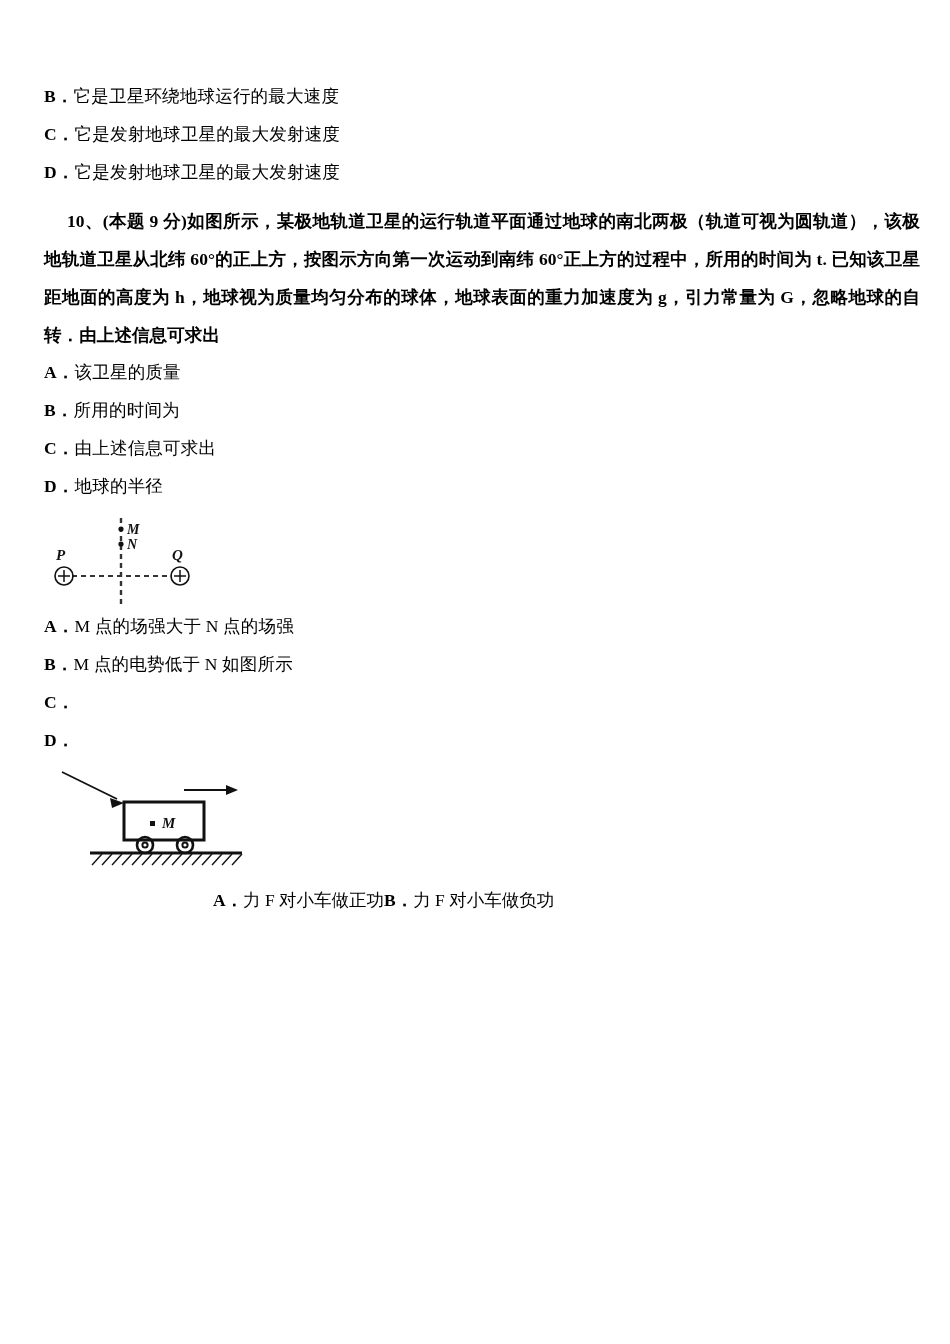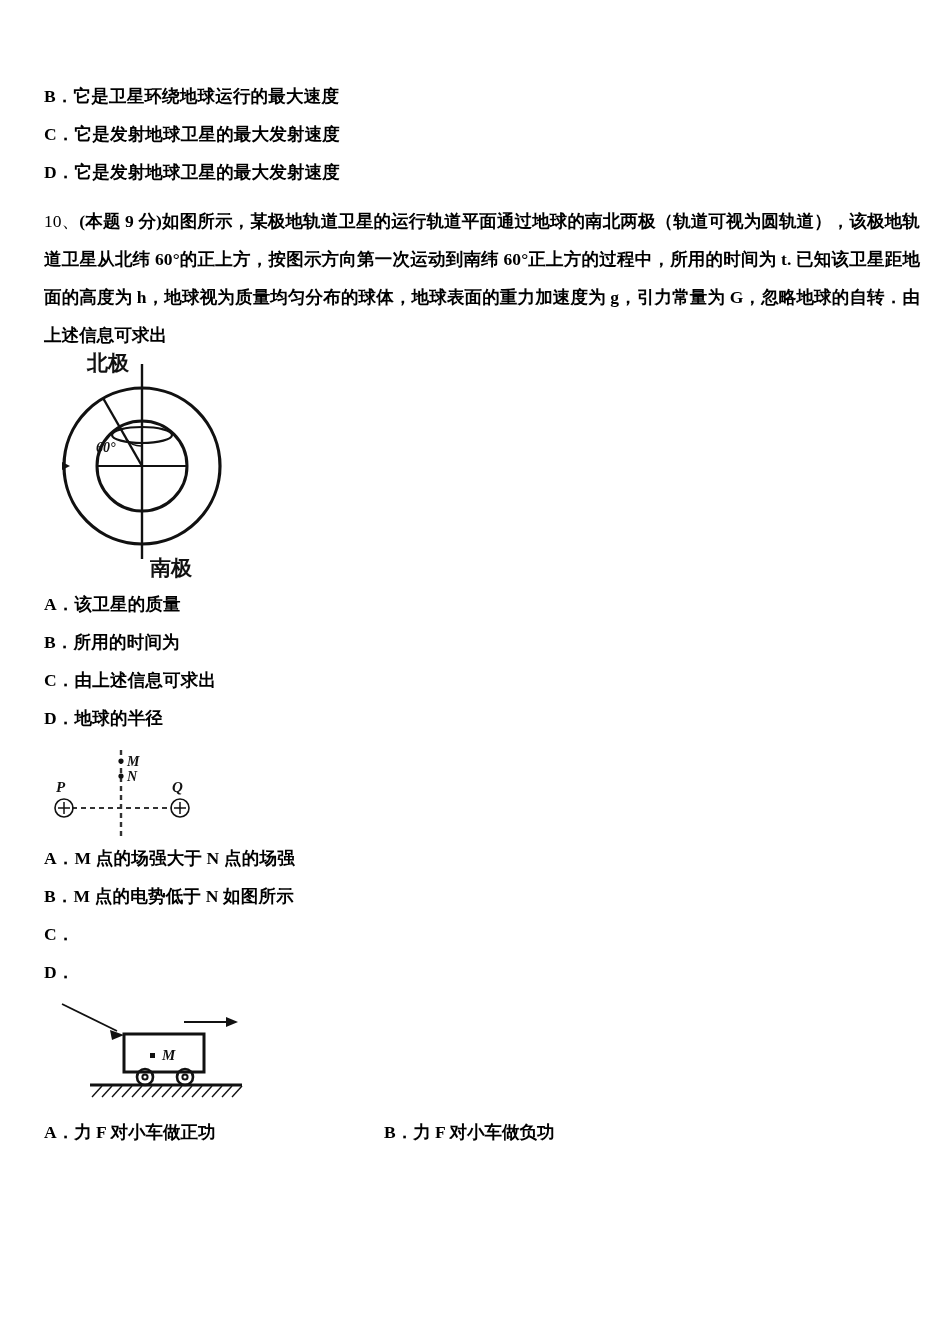--- a/index.html
+++ b/index.html
@@ -34,39 +34,40 @@
     align-items: center;
     white-space: nowrap;
     letter-spacing: 0.2px;
   }
   .opt-label {
     display: inline-block;
     min-width: 26px;
     font-weight: bold;
     font-style: normal;
   }
-  .opt-text { font-weight: bold; }
+  .opt-text { font-weight: normal; }
 
   .q-para {
     font-size: 17.5px;
     font-weight: bold;
     line-height: 38px;
     text-align: justify;
     text-justify: inter-ideograph;
     margin: 0;
     letter-spacing: 0.1px;
   }
-  .q-para .num { font-weight: normal; }
+  .q-para .num { font-weight: bold; margin-left: 23px; }
 
   .two-col {
     display: flex;
     font-size: 17.5px;
     font-weight: bold;
     height: 40px;
     align-items: center;
+    text-align: right;
   }
   .two-col .col-a { width: 340px; }
 
   .gap-sm { height: 10px; }
 
   
   .figure { position: relative; }
   .fig-earth { height: 232px; width: 300px; margin-left: 10px; }
   .fig-charge { height: 92px; width: 260px; margin-left: 0px; }
   .fig-cart { height: 110px; width: 280px; margin-left: 10px; }
@@ -98,44 +99,20 @@
     </div>
     <div class="opt-line">
       <span class="opt-label">D．</span>
       <span class="opt-text">它是发射地球卫星的最大发射速度</span>
     </div>
 
     <div class="gap-sm"></div>
 
     <p class="q-para"><span class="num">10、</span><span>(本题 9 分)</span><span>如图所示，某极地轨道卫星的运行轨道平面通过地球的南北两极（轨道可视为圆轨道），该极地轨道卫星从北纬 60°的正上方，按图示方向第一次运动到南纬 60°正上方的过程中，所用的时间为 t. 已知该卫星距地面的高度为 h，地球视为质量均匀分布的球体，地球表面的重力加速度为 g，引力常量为 G，忽略地球的自转．由上述信息可求出</span></p>
 
-    <div class="figure fig-earth">
-      <svg width="300" height="232" viewBox="0 0 300 232">
-
-        <line x1="88" y1="10" x2="88" y2="205" stroke="#111" stroke-width="2.4"></line>
-
-        <circle cx="88" cy="112" r="78" fill="none" stroke="#111" stroke-width="3.2"></circle>
-
-        <polygon points="8,108 16,112 8,116" fill="#111"></polygon>
-
-        <circle cx="88" cy="112" r="45" fill="none" stroke="#111" stroke-width="3"></circle>
-
-        <line x1="43" y1="112" x2="133" y2="112" stroke="#111" stroke-width="2.2"></line>
-
-        <ellipse cx="88" cy="81" rx="30" ry="8" fill="none" stroke="#111" stroke-width="2.2"></ellipse>
-
-        <line x1="88" y1="112" x2="49" y2="44" stroke="#111" stroke-width="2.4"></line>
-
-        <path d="M 72 85 A 20 20 0 0 0 88 92" fill="none" stroke="#111" stroke-width="1.6"></path>
-
-        <text class="cjk-label" x="33" y="16" font-size="21" fill="#111">北极</text>
-        <text class="cjk-label" x="96" y="221" font-size="21" fill="#111">南极</text>
-        <text class="ser-label" x="42" y="98" font-size="14" fill="#111" font-style="normal">60°</text>
-      </svg>
-    </div>
 
     <div class="opt-line">
       <span class="opt-label">A．</span>
       <span class="opt-text">该卫星的质量</span>
     </div>
     <div class="opt-line">
       <span class="opt-label">B．</span>
       <span class="opt-text">所用的时间为</span>
     </div>
     <div class="opt-line">

